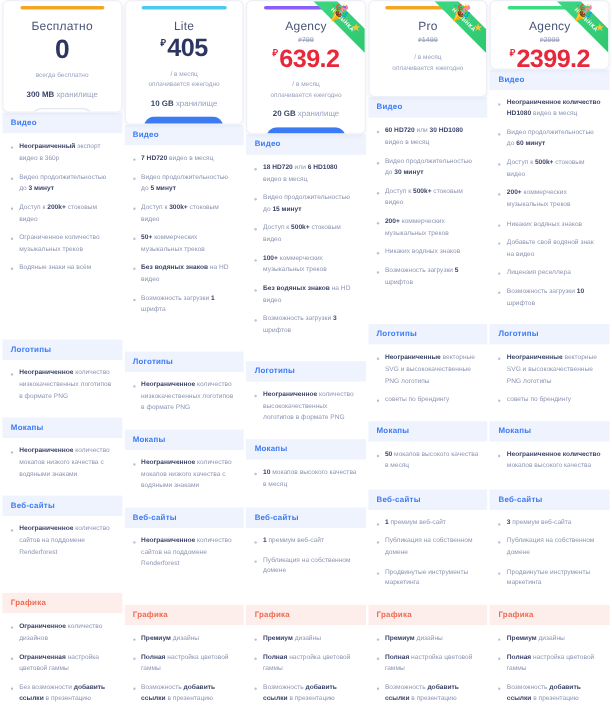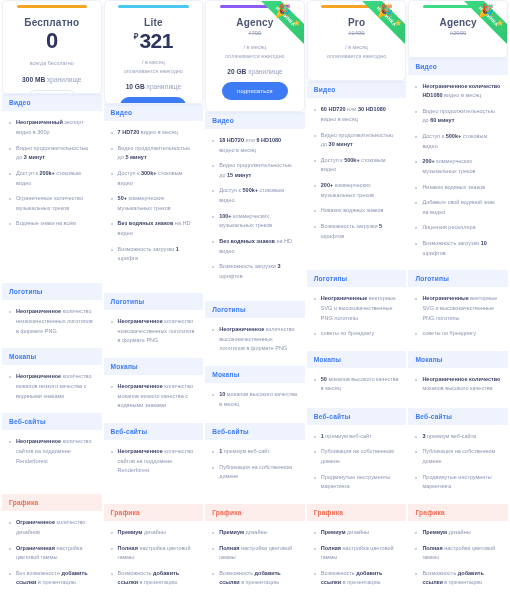--- a/index.html
+++ b/index.html
@@ -40,21 +40,21 @@
     background: linear-gradient(90deg,#3ddc84,#2fc46f);
     transform: rotate(45deg); top: 8px; right: -22px;
     display: flex; align-items: center; justify-content: center;
   }
   .ribbon .band span {
     font-size: 4.6px; color: #fff; font-weight: bold; letter-spacing: .4px;
   }
   .spark { position: absolute; top: 2px; right: 12px; font-size: 13px; }
   .spark2 { position: absolute; top: 17px; right: 3px; font-size: 9px; color:#f5c63a; }
   .plan-name {
-    font-size: 10px; font-weight: bold; color: #4a5578;
+    font-size: 10px; font-weight: normal; color: #4a5578;
     margin-top: 7px; letter-spacing: .2px; position: relative; z-index:2;
   }
   .old-price {
     font-size: 6px; color: #9aa3bf; margin-top: 2px;
     text-decoration: line-through; position: relative; z-index:2;
   }
   .old-price .cur { text-decoration: none; font-size: 5px; }
   .price {
     font-weight: bold; color: #2d3561; line-height: 1;
     margin-top: 2px; position: relative; z-index:2;
@@ -141,21 +141,21 @@
       <div class="sec sec-graphics graphics">
         <div class="sec-head">Графика</div>
         <div class="sec-body">
           <div class="feat"><b>Ограниченное</b> количество дизайнов</div>
           <div class="feat"><b>Ограниченная</b> настройка цветовой гаммы</div>
           <div class="feat">Без возможности <b>добавить ссылки</b> в презентацию</div>
         </div>
       </div>
     </div>
     <div class="col">
-      <div class="card"><div class="accent" style="background: rgb(76, 201, 240);"></div><div class="plan-name">Lite</div><div class="price"><span class="cur">₽</span><span class="num">321</span></div><div class="per">/ в месяц<br>оплачивается ежегодно</div><div class="storage"><b>10 GB</b> хранилище</div><div class="cta blue">подписаться</div></div>
+      <div class="card"><div class="accent" style="background: rgb(76, 201, 240);"></div><div class="plan-name">Lite</div><div class="price"><span class="cur">₽</span><span class="num">405</span></div><div class="per">/ в месяц<br>оплачивается ежегодно</div><div class="storage"><b>10 GB</b> хранилище</div><div class="cta blue">подписаться</div></div>
       <div class="sec sec-video">
         <div class="sec-head">Видео</div>
         <div class="sec-body">
           <div class="feat"><b>7 HD720</b> видео в месяц</div>
           <div class="feat">Видео продолжительностью до <b>5 минут</b></div>
           <div class="feat">Доступ к <b>300k+</b> стоковым видео</div>
           <div class="feat"><b>50+</b> коммерческих музыкальных треков</div>
           <div class="feat"><b>Без водяных знаков</b> на HD видео</div>
           <div class="feat">Возможность загрузки <b>1</b> шрифта</div>
         </div>
@@ -185,21 +185,21 @@
           <div class="feat"><b>Полная</b> настройка цветовой гаммы</div>
           <div class="feat">Возможность <b>добавить ссылки</b> в презентацию</div>
         </div>
       </div>
     </div>
     <div class="col">
       <div class="card"><div class="accent" style="background: rgb(139, 92, 246);"></div><div class="ribbon">
           <div class="band">
             <span>НОВИНКА</span>
           </div>
-        </div><div class="spark">🎉</div><div class="spark2">★</div><div class="plan-name">Agency</div><div class="old-price"><span class="cur">₽</span>799</div><div class="per">/ в месяц<br>оплачивается ежегодно</div><div class="storage"><b>20 GB</b> хранилище</div><div class="cta blue">подписаться</div></div>
+        </div><div class="spark">🎉</div><div class="spark2">★</div><div class="plan-name">Agency</div><div class="old-price"><span class="cur">₽</span>799</div><div class="price sale"><span class="cur">₽</span><span class="num">639.2</span></div><div class="per">/ в месяц<br>оплачивается ежегодно</div><div class="storage"><b>20 GB</b> хранилище</div><div class="cta blue">подписаться</div></div>
       <div class="sec sec-video">
         <div class="sec-head">Видео</div>
         <div class="sec-body">
           <div class="feat"><b>18 HD720</b> или <b>6 HD1080</b> видео в месяц</div>
           <div class="feat">Видео продолжительностью до <b>15 минут</b></div>
           <div class="feat">Доступ к <b>500k+</b> стоковым видео</div>
           <div class="feat"><b>100+</b> коммерческих музыкальных треков</div>
           <div class="feat"><b>Без водяных знаков</b> на HD видео</div>
           <div class="feat">Возможность загрузки <b>3</b> шрифтов</div>
         </div>
@@ -292,20 +292,21 @@
         <div class="accent" style="background: rgb(61, 220, 132);"></div>
         <div class="ribbon">
           <div class="band">
             <span>НОВИНКА</span>
           </div>
         </div>
         <div class="spark">🎉</div>
         <div class="spark2">★</div>
         <div class="plan-name">Agency</div>
         <div class="old-price"><span class="cur">₽</span>2999</div>
+        <div class="price sale"><span class="cur">₽</span><span class="num">2399.2</span></div>
       </div>
       <div class="sec sec-video">
         <div class="sec-head">Видео</div>
         <div class="sec-body">
           <div class="feat"><b>Неограниченное количество HD1080</b> видео в месяц</div>
           <div class="feat">Видео продолжительностью до <b>60 минут</b></div>
           <div class="feat">Доступ к <b>500k+</b> стоковым видео</div>
           <div class="feat"><b>200+</b> коммерческих музыкальных треков</div>
           <div class="feat">Никаких водяных знаков</div>
           <div class="feat">Добавьте свой водяной знак на видео</div>

